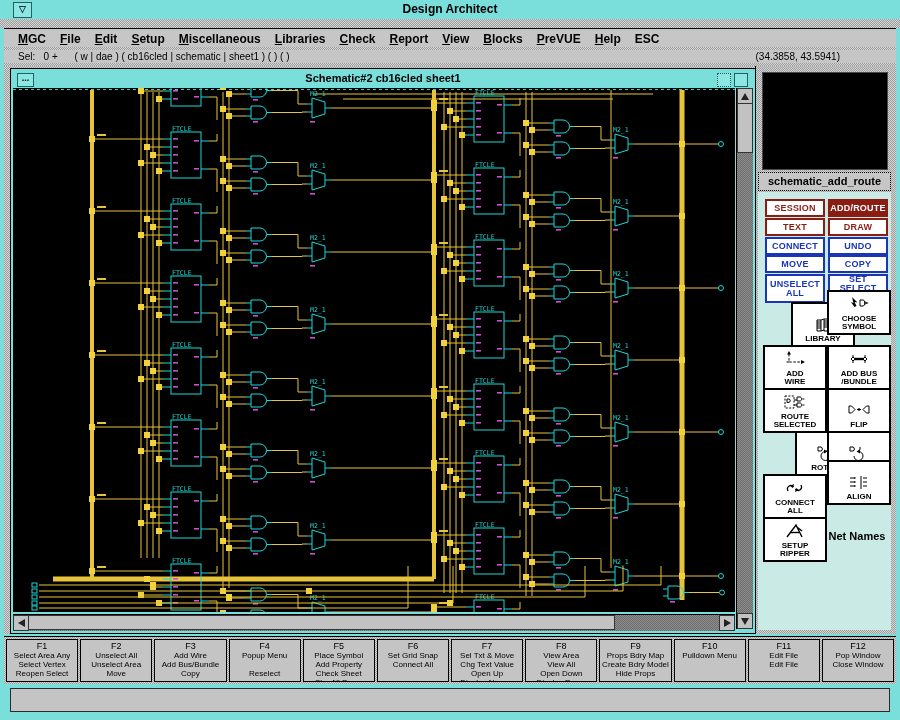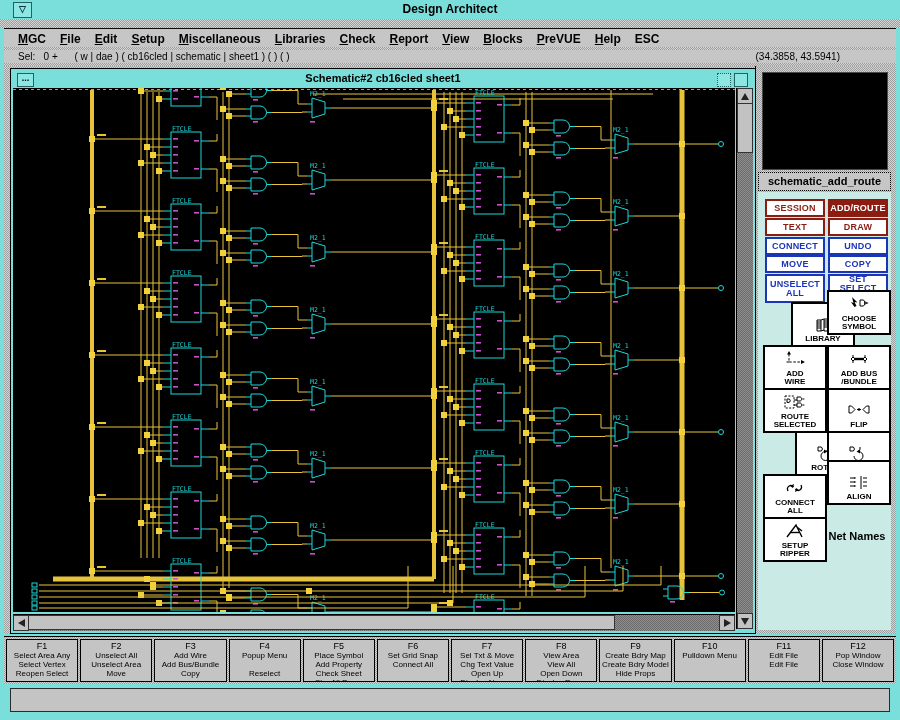--- a/index.html
+++ b/index.html
@@ -1345,21 +1345,21 @@
       </div>
       <div class="fcell">
         <div class="fkey">F8</div>
         <div>View Area</div>
         <div>View All</div>
         <div>Open Down</div>
         <div>Display Props</div>
       </div>
       <div class="fcell">
         <div class="fkey">F9</div>
-        <div>Create Bdry Map</div>
+        <div>Props Bdry Map</div>
         <div>Create Bdry Model</div>
         <div>Hide Props</div>
       </div>
       <div class="fcell">
         <div class="fkey">F10</div>
         <div>Pulldown Menu</div>
       </div>
       <div class="fcell">
         <div class="fkey">F11</div>
         <div>Edit File</div>

